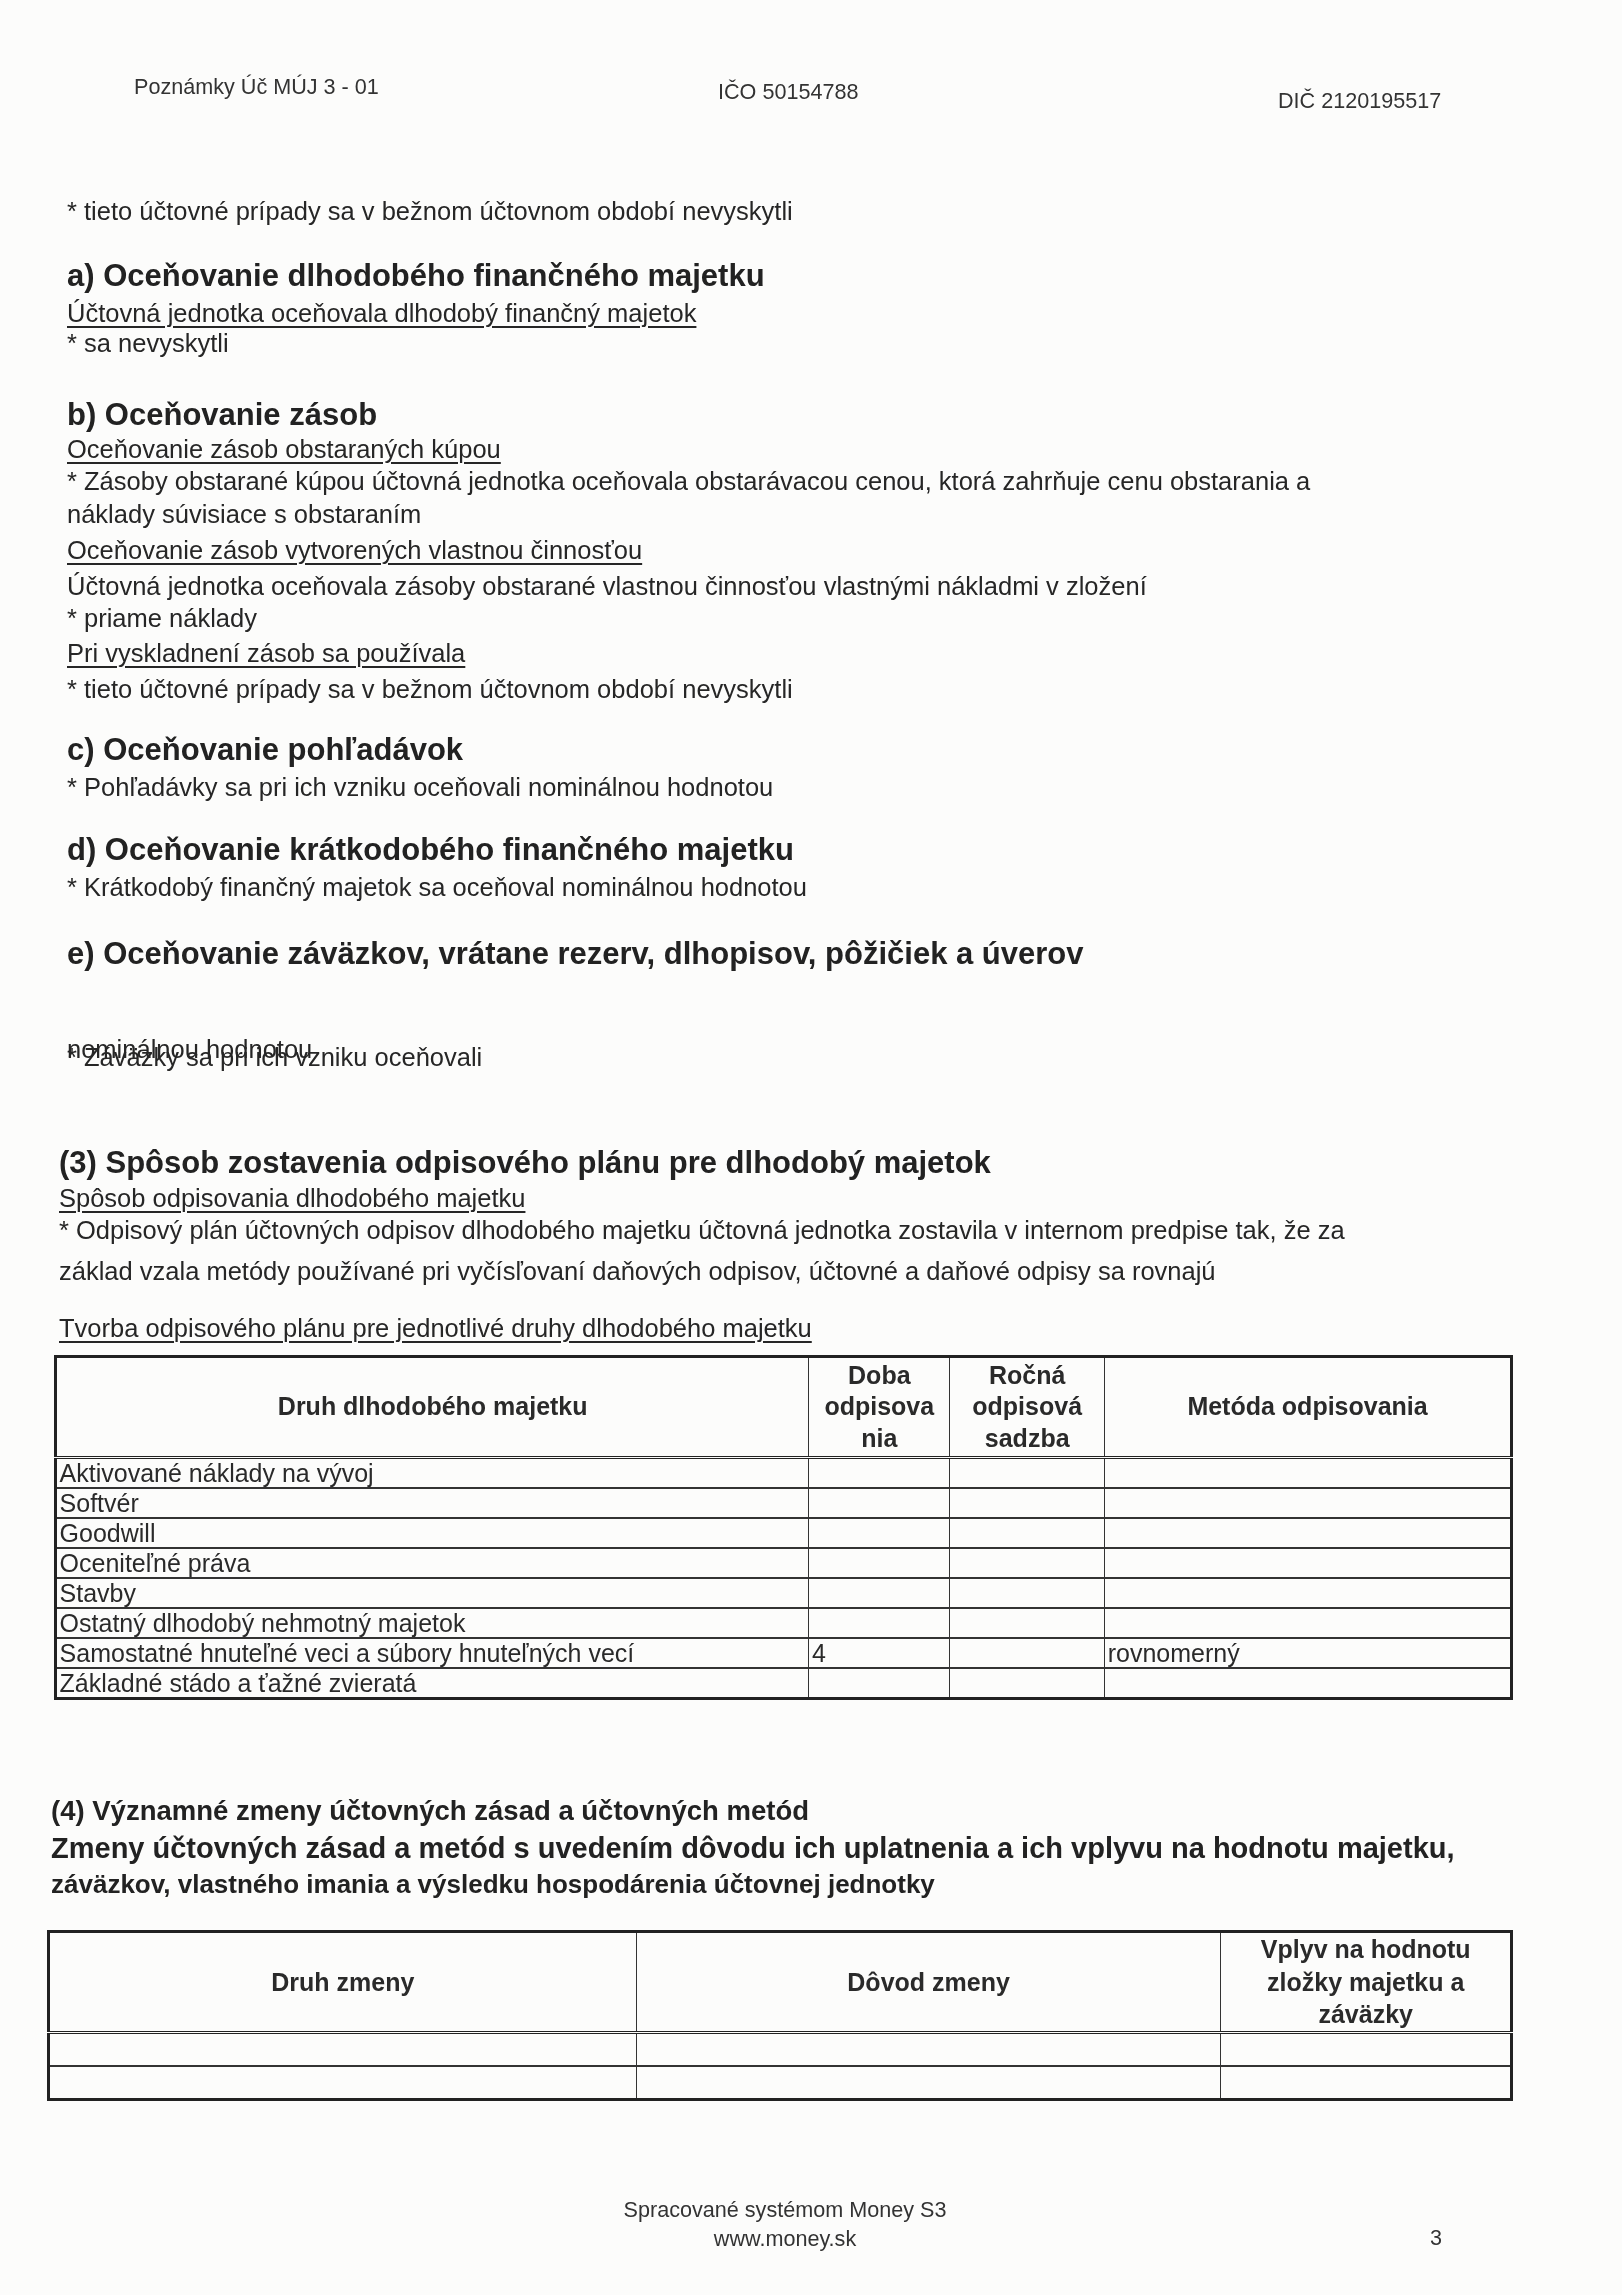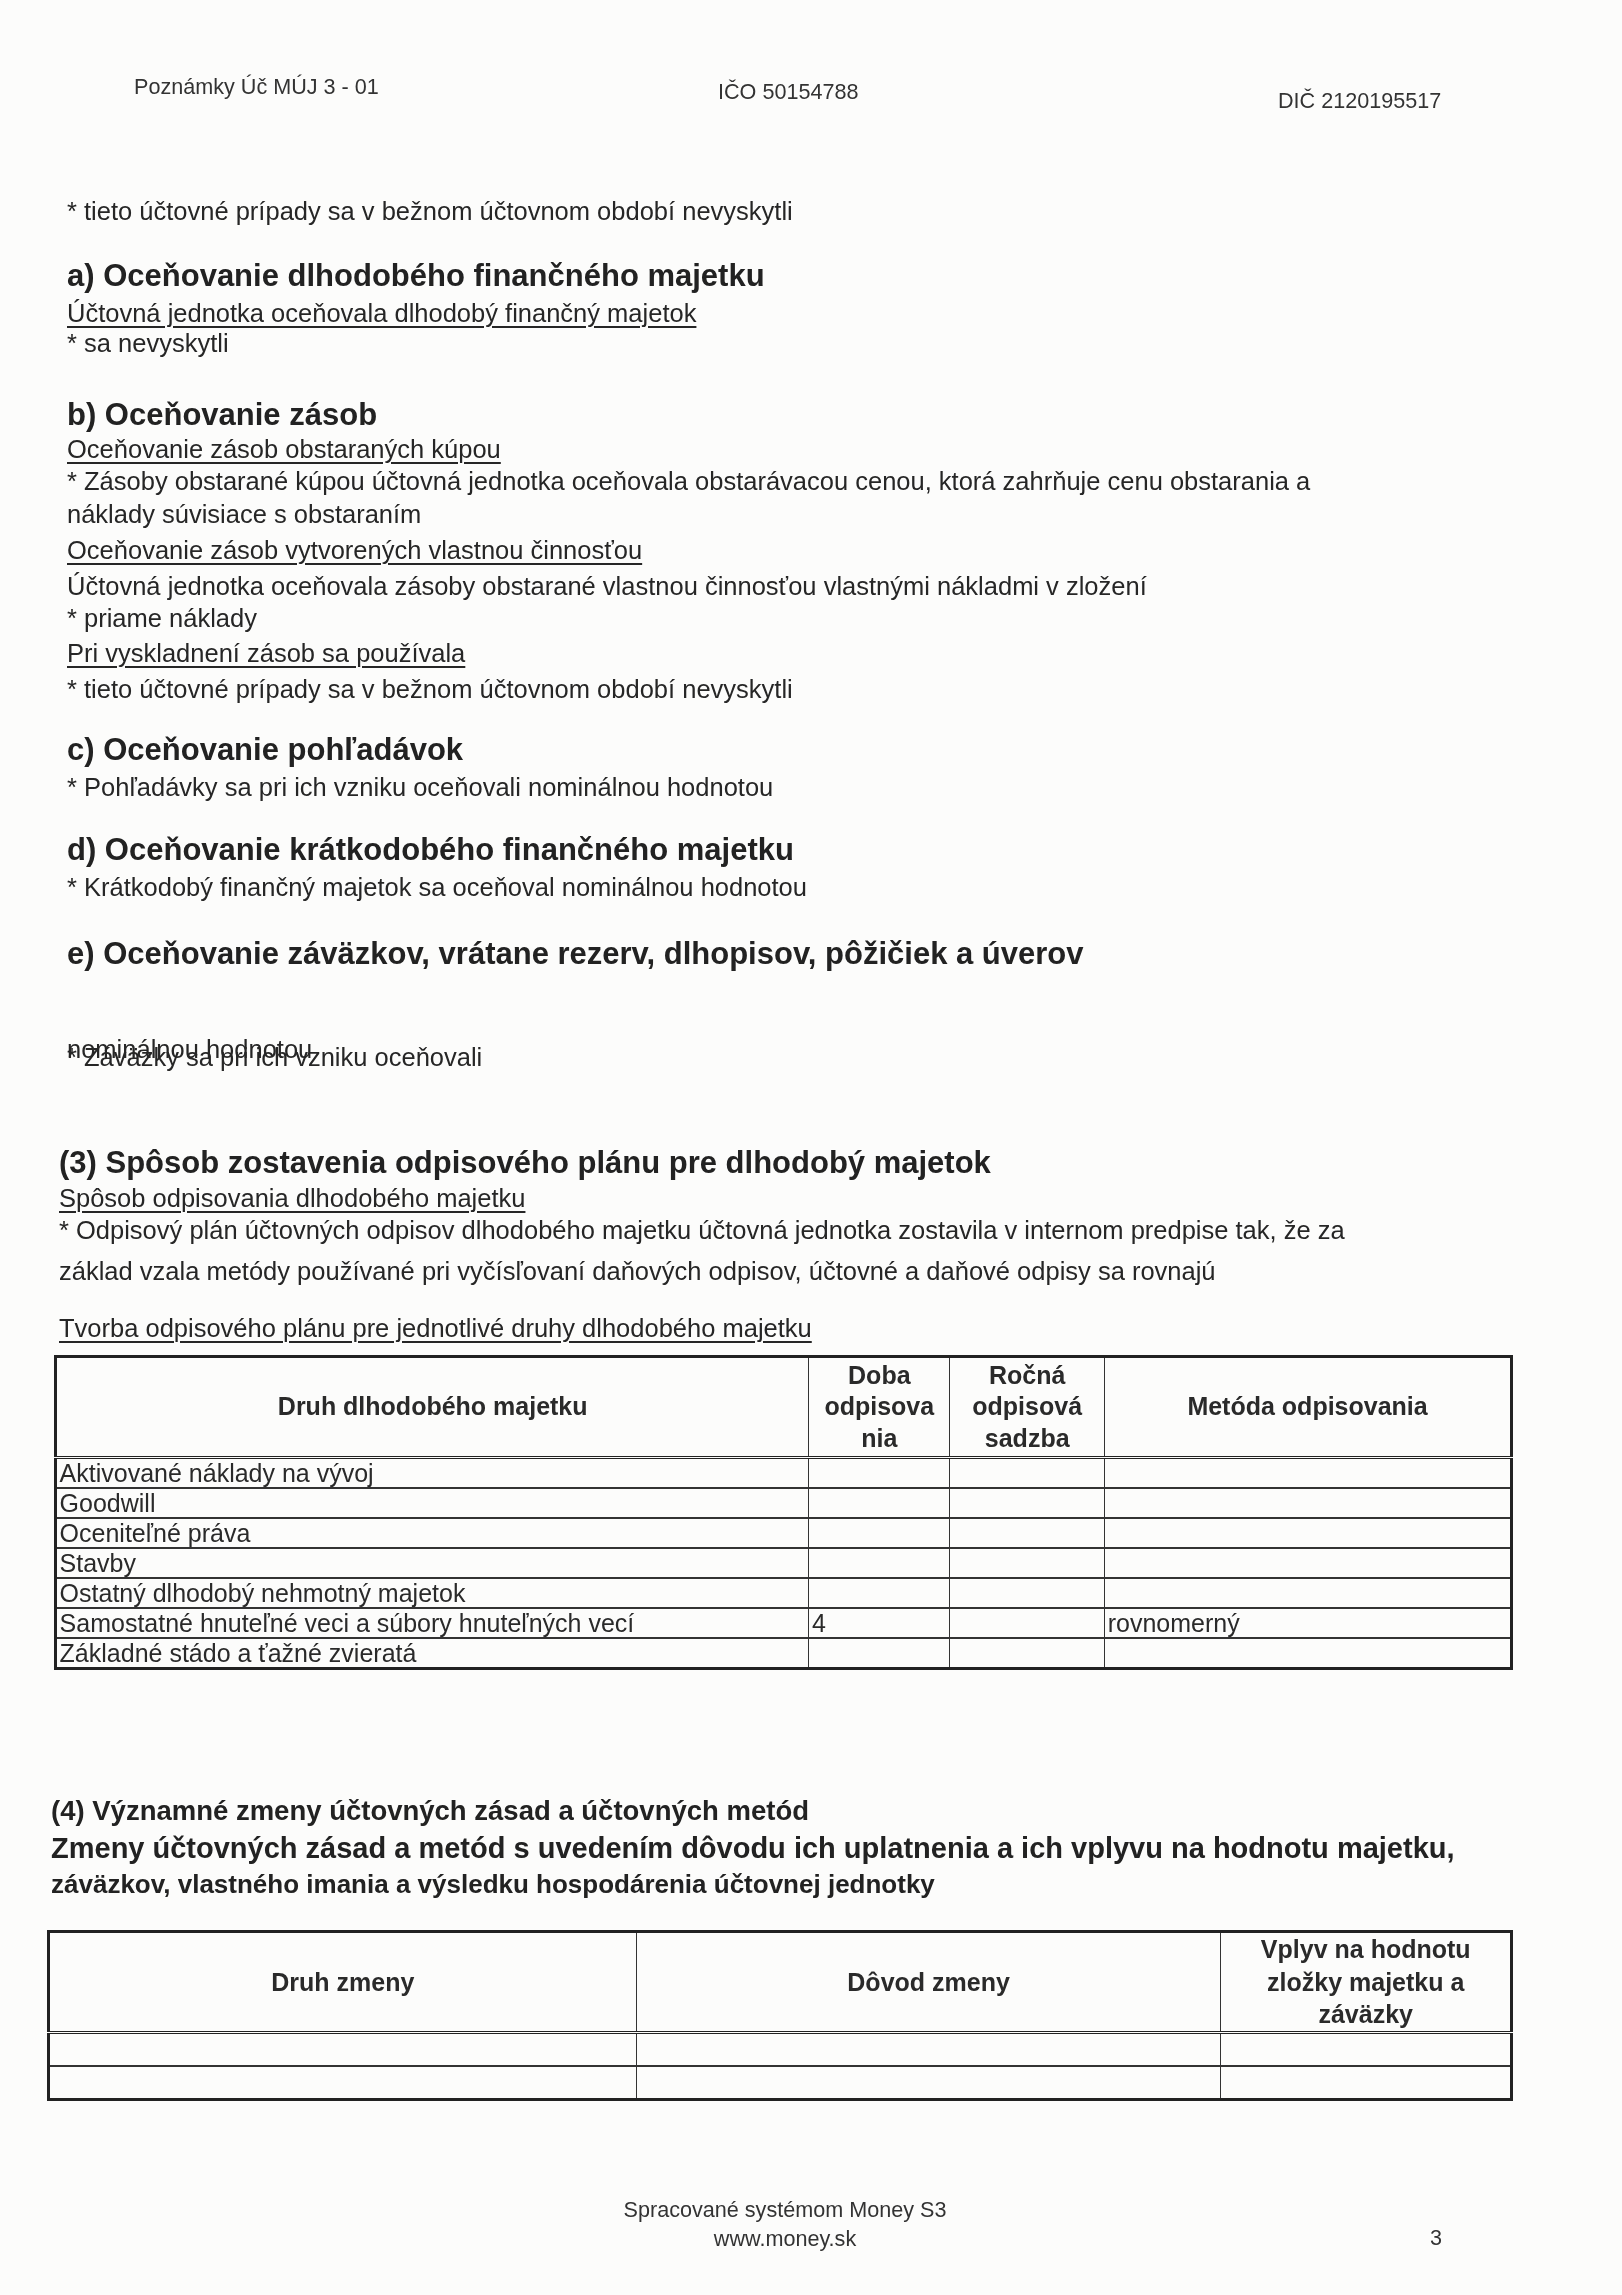--- a/index.html
+++ b/index.html
@@ -83,20 +83,26 @@
     </tr>
   </thead>
   <tbody>
     <tr>
         <td>Aktivované náklady na vývoj</td>
         <td></td>
         <td></td>
         <td></td>
       </tr>
     <tr>
+        <td>Softvér</td>
+        <td></td>
+        <td></td>
+        <td></td>
+      </tr>
+    <tr>
         <td>Goodwill</td>
         <td></td>
         <td></td>
         <td></td>
       </tr>
     <tr>
         <td>Oceniteľné práva</td>
         <td></td>
         <td></td>
         <td></td>

